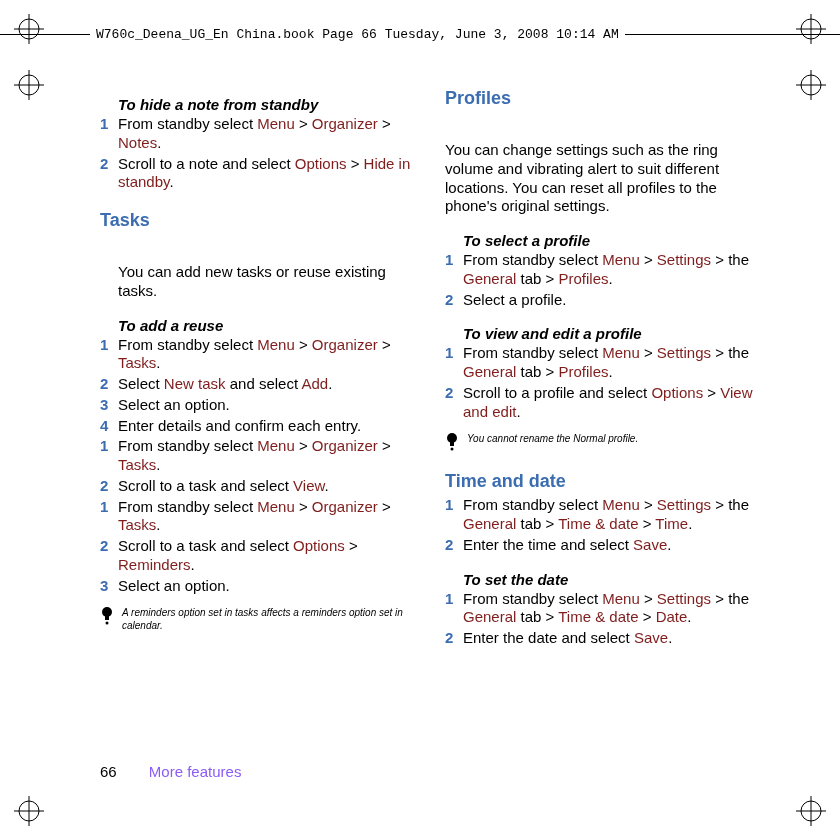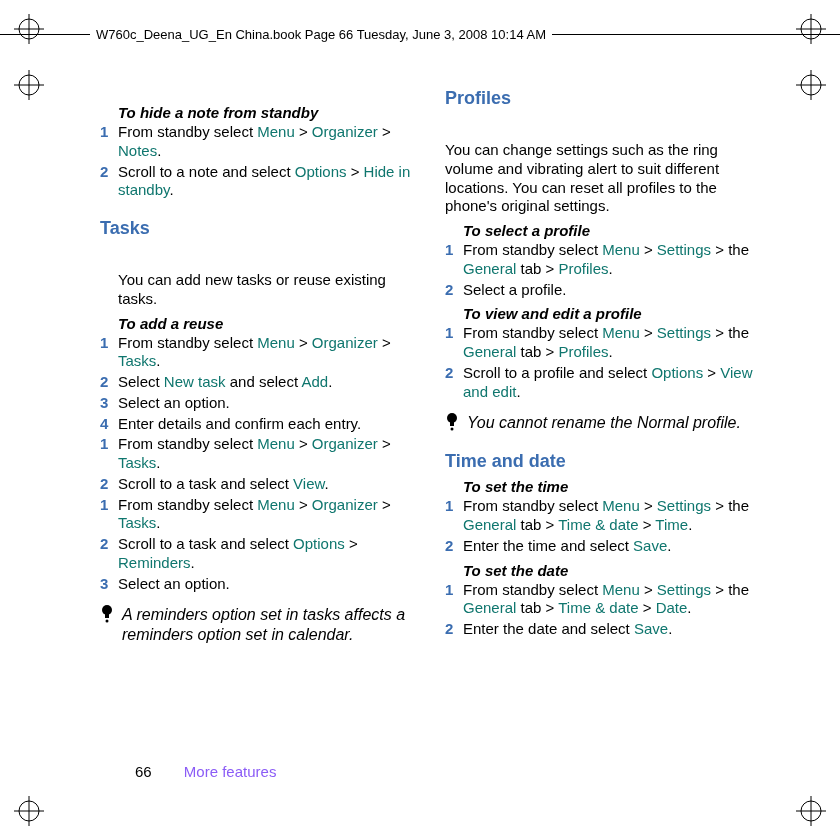--- a/index.html
+++ b/index.html
@@ -22,46 +22,46 @@
   .header-line {
     position: absolute;
     top: 50%; left: 0; right: 0;
     border-top: 1px solid #000;
   }
   .header-text {
     position: absolute;
     left: 90px;
     background: #fff;
     padding: 0 6px;
-    font-family: Liberation Sans, sans-serif;
+    font-family: Liberation Mono, monospace;
     font-size: 13px;
   }
   .reg-mark {
     position: absolute;
     width: 30px; height: 30px;
   }
   .reg-mark svg { width: 100%; height: 100%; }
   .columns {
     position: absolute;
     top: 88px;
     left: 100px;
     width: 660px;
     display: flex;
     gap: 30px;
   }
   .col { width: 315px; }
   .sub-head {
     font-style: italic;
     font-weight: bold;
-    margin-top: 6px;
+    margin-top: 16px;
     margin-bottom: 2px;
     padding-left: 18px;
     font-size: 15px;
   }
-  .sub-head.first { margin-top: 16px; }
+  .sub-head.first { margin-top: 8px; }
   .section-head {
     color: #3b6db0;
     font-weight: bold;
     font-size: 18px;
     margin-top: 18px;
     margin-bottom: 4px;
   }
   .section-head.first { margin-top: 0; }
   .para { padding-left: 18px; margin-bottom: 2px; line-height: 1.25; margin-top: 32px; }
   .list-item {
@@ -69,46 +69,46 @@
     margin-bottom: 2px;
     line-height: 1.25;
   }
   .num {
     width: 18px;
     flex-shrink: 0;
     color: #3b6db0;
     font-weight: bold;
   }
   .body { flex: 1; }
-  .link { color: #0f766e; text-align: center; }
+  .link { color: #7f1d1d; text-align: center; }
   .note-row {
     display: flex;
     margin-top: 12px;
     gap: 8px;
     align-items: flex-start;
   }
   .note-icon {
     width: 14px;
     flex-shrink: 0;
     text-align: center;
     line-height: 1;
   }
   .note-text {
     font-style: italic;
-    font-size: 16px;
+    font-size: 10px;
     line-height: 1.25;
     flex: 1;
   }
   .footer {
     position: absolute;
     bottom: 60px;
     left: 100px;
     font-size: 15px;
   }
-  .footer .pg { margin-right: 28px; margin-left: 35px; }
+  .footer .pg { margin-right: 28px; }
   .footer .sect { color: #8b5cf6; }
 </style>
 </head>
 <body>
 
 <div class="header-bar">
   <div class="header-line"></div>
   <div class="header-text">W760c_Deena_UG_En China.book  Page 66  Tuesday, June 3, 2008  10:14 AM</div>
 </div>
 
@@ -253,21 +253,20 @@
             <ellipse cx="6" cy="5" rx="5" ry="5" fill="#000"></ellipse>
             <rect x="4" y="9" width="4" height="4" fill="#000"></rect>
             <circle cx="6" cy="16" r="1.5" fill="#000"></circle>
           </svg>
       </div>
       <div class="note-text">You cannot rename the Normal profile.</div>
     </div>
 
     <div class="section-head">Time and date</div>
 
-    <div class="sub-head">To set the time</div>
     <div class="list-item">
       <div class="num">1</div>
       <div class="body"><span>From standby select </span><span class="link">Menu</span><span> &gt; </span><span class="link">Settings</span><span> &gt; the </span><span class="link">General</span><span> tab &gt; </span><span class="link">Time &amp; date</span><span> &gt; </span><span class="link">Time</span><span>.</span></div>
     </div>
     <div class="list-item">
       <div class="num">2</div>
       <div class="body"><span>Enter the time and select </span><span class="link">Save</span><span>.</span></div>
     </div>
 
     <div class="sub-head">To set the date</div>

